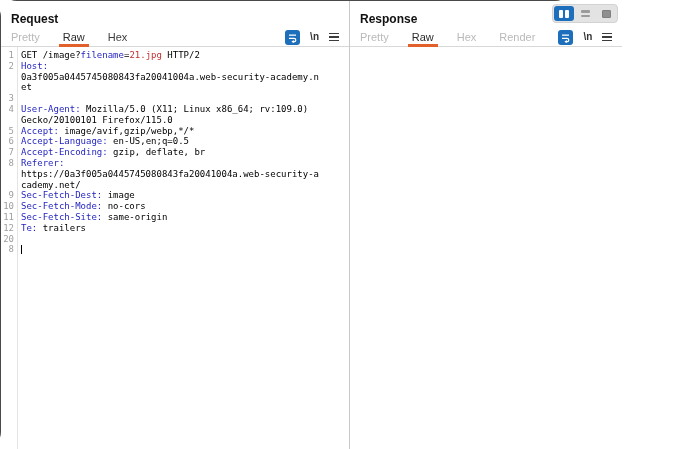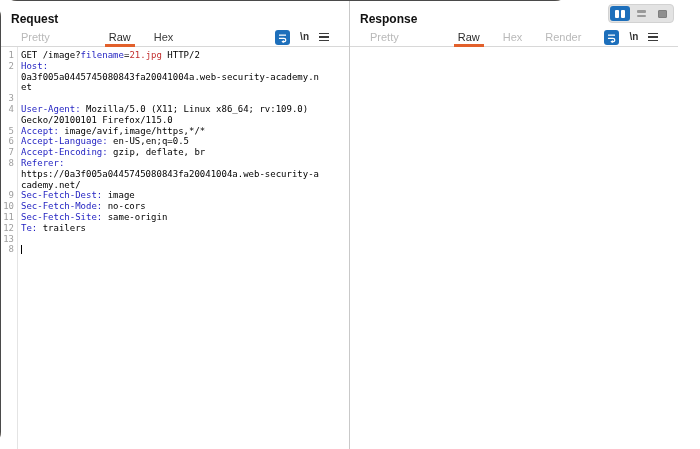--- a/index.html
+++ b/index.html
@@ -13,29 +13,29 @@
   .panel { position:relative; background:#fff; display:flex; flex-direction:column; }
   .panel.request { width:348px; flex:none; }
   .panel.response { flex:1; }
   .vdivider { width:1px; background:#c9c9c9; flex:none; }
 
   .title-row { height:27px; padding:8px 10px 0 10px; flex:none; }
   .panel-title { font-size:12px; font-weight:bold; color:#111; }
 
   .tabbar {
     height:19px; flex:none; display:flex; align-items:center;
-    padding:0 20px; border-bottom:1px solid #d8d8d8;
+    padding:0 10px; border-bottom:1px solid #d8d8d8;
   }
   .tab {
     position:relative; height:100%; display:flex; align-items:center;
     margin-right:23px; font-size:11px; cursor:default; white-space:nowrap;
   }
   .tab.muted    { color:#b9b9b9; }
   .tab.normal   { color:#3d3d3d; }
-  .tab.selected { color:#2b2b2b;margin-left:36px; }
+  .tab.selected { color:#2b2b2b; }
   .tab.selected::after {
     content:""; position:absolute; left:-4px; right:-4px; bottom:-1px; height:3px;
     background:#e2602b;
   }
 
   .icon-cluster { margin-left:auto; display:flex; align-items:center; gap:10px; }
   .wrap-btn {
     width:15px; height:15px; background:#1d6fbb; border-radius:3px;
     display:flex; align-items:center; justify-content:center;
   }
@@ -113,31 +113,31 @@
     </div>
     <div class="editor" id="request-editor">
       <div class="gutter-line"></div>
     <div class="ed-row"><span class="gut">1</span><span class="code"><span class="seg-plain">GET /image?</span><span class="seg-param">filename</span><span class="seg-plain">=</span><span class="seg-value">21.jpg</span><span class="seg-plain"> HTTP/2</span></span></div>
         <div class="ed-row"><span class="gut">2</span><span class="code"><span class="seg-header">Host:</span></span></div>
         <div class="ed-row"><span class="gut"></span><span class="code"><span class="seg-plain">0a3f005a0445745080843fa20041004a.web-security-academy.n</span></span></div>
         <div class="ed-row"><span class="gut"></span><span class="code"><span class="seg-plain">et</span></span></div>
         <div class="ed-row"><span class="gut">3</span></div>
         <div class="ed-row"><span class="gut">4</span><span class="code"><span class="seg-header">User-Agent:</span><span class="seg-plain"> Mozilla/5.0 (X11; Linux x86_64; rv:109.0)</span></span></div>
         <div class="ed-row"><span class="gut"></span><span class="code"><span class="seg-plain">Gecko/20100101 Firefox/115.0</span></span></div>
-        <div class="ed-row"><span class="gut">5</span><span class="code"><span class="seg-header">Accept:</span><span class="seg-plain"> image/avif,image/https,*/*</span></span></div>
+        <div class="ed-row"><span class="gut">5</span><span class="code"><span class="seg-header">Accept:</span><span class="seg-plain"> image/avif,gzip/webp,*/*</span></span></div>
         <div class="ed-row"><span class="gut">6</span><span class="code"><span class="seg-header">Accept-Language:</span><span class="seg-plain"> en-US,en;q=0.5</span></span></div>
         <div class="ed-row"><span class="gut">7</span><span class="code"><span class="seg-header">Accept-Encoding:</span><span class="seg-plain"> gzip, deflate, br</span></span></div>
         <div class="ed-row"><span class="gut">8</span><span class="code"><span class="seg-header">Referer:</span></span></div>
         <div class="ed-row"><span class="gut"></span><span class="code"><span class="seg-plain">https://0a3f005a0445745080843fa20041004a.web-security-a</span></span></div>
         <div class="ed-row"><span class="gut"></span><span class="code"><span class="seg-plain">cademy.net/</span></span></div>
         <div class="ed-row"><span class="gut">9</span><span class="code"><span class="seg-header">Sec-Fetch-Dest:</span><span class="seg-plain"> image</span></span></div>
         <div class="ed-row"><span class="gut">10</span><span class="code"><span class="seg-header">Sec-Fetch-Mode:</span><span class="seg-plain"> no-cors</span></span></div>
         <div class="ed-row"><span class="gut">11</span><span class="code"><span class="seg-header">Sec-Fetch-Site:</span><span class="seg-plain"> same-origin</span></span></div>
         <div class="ed-row"><span class="gut">12</span><span class="code"><span class="seg-header">Te:</span><span class="seg-plain"> trailers</span></span></div>
-        <div class="ed-row"><span class="gut">13</span><span class="code"></span></div>
+        <div class="ed-row"><span class="gut">20</span><span class="code"></span></div>
         <div class="ed-row"><span class="gut">8</span><span class="code"><span class="caret"></span></span></div>
       </div>
   </div>
 
   <div class="vdivider"></div>
 
   <div class="panel response">
     <div class="layout-switcher" id="layout-switcher">
       <span class="ls-btn selected">
         <span style="display:flex;gap:2px;">

